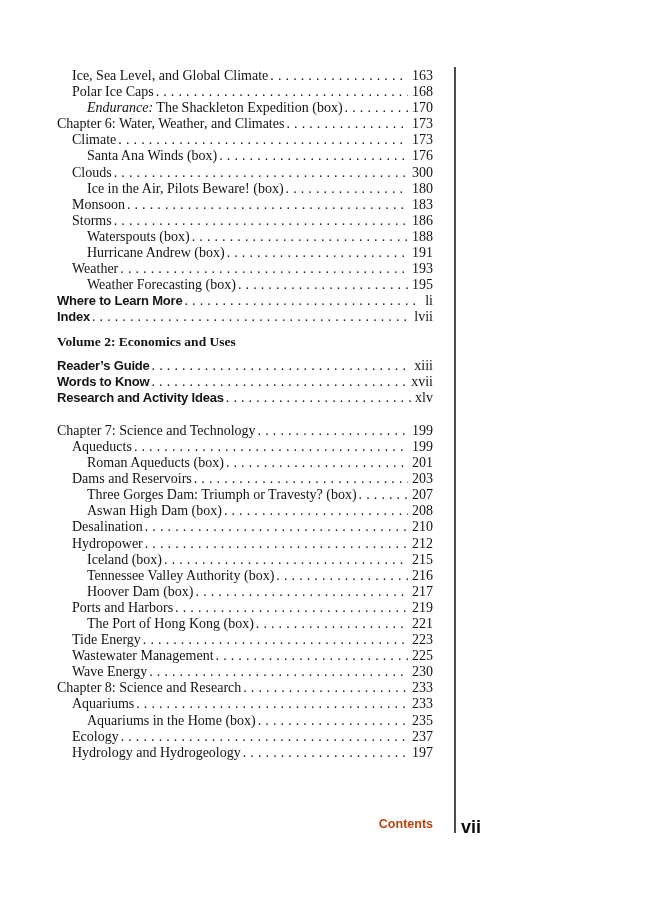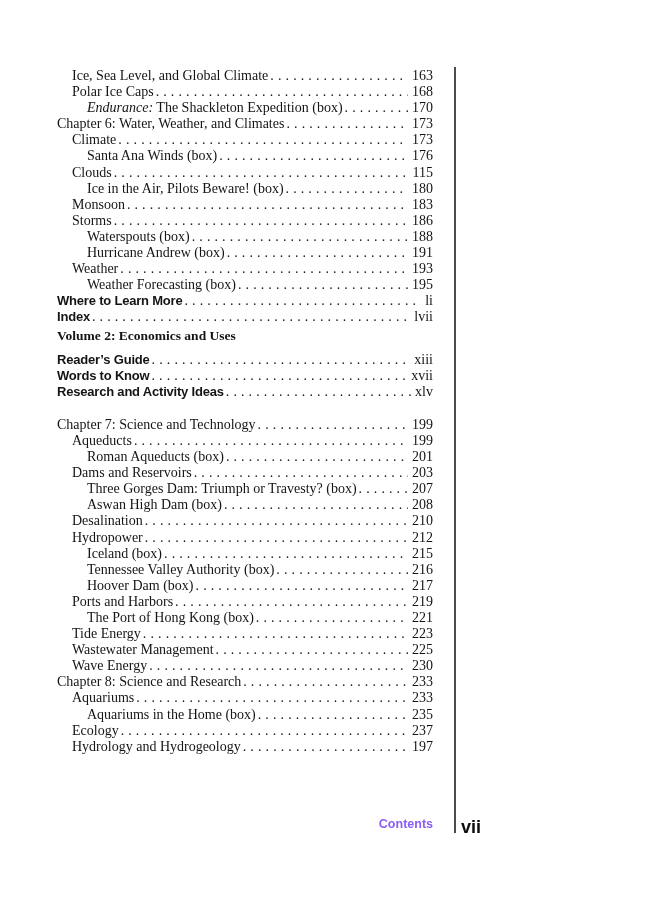--- a/index.html
+++ b/index.html
@@ -13,21 +13,21 @@
   }
   .page { position: absolute; inset: 0; }
 
   .toc {
     position: absolute;
     left: 57px; top: 68px;
     width: 376px;
   }
   .group { margin: 0; }
   .toc > .group:nth-child(2) { }
-  .toc > .group:nth-child(3) { margin-top: 2px; }
+  .toc > .group:nth-child(3) { margin-top: 8px; }
   .toc > .group:nth-child(4) { margin-top: 8px; }
   .toc > .group:nth-child(5) { margin-top: 17px; }
 
   .toc-row {
     display: flex;
     align-items: baseline;
     height: 16.1px;
     line-height: 16.1px;
     font-size: 14px;
     white-space: nowrap;
@@ -73,21 +73,21 @@
   }
 
   .footer-label {
     position: absolute;
     left: 57px; top: 817px;
     width: 376px;
     text-align: right;
     font-family: "Liberation Sans", sans-serif;
     font-weight: bold;
     font-size: 12.5px;
-    color: #8b5cf6;
+    color: #c2410c;
   }
   .footer-page {
     position: absolute;
     left: 461px; top: 817px;
     font-family: "Liberation Sans", sans-serif;
     font-weight: bold;
     font-size: 18px;
     color: #0d0d0d;
   }
 </style>
@@ -123,21 +123,21 @@
     <span class="pagenum">173</span>
   </div>
         <div class="toc-row indent-2">
     <span class="title">Santa Ana Winds (box)</span>
     <span class="leader"></span>
     <span class="pagenum">176</span>
   </div>
         <div class="toc-row indent-1">
     <span class="title">Clouds</span>
     <span class="leader"></span>
-    <span class="pagenum">115</span>
+    <span class="pagenum">300</span>
   </div>
         <div class="toc-row indent-2">
     <span class="title">Ice in the Air, Pilots Beware! (box)</span>
     <span class="leader"></span>
     <span class="pagenum">180</span>
   </div>
         <div class="toc-row indent-1">
     <span class="title">Monsoon</span>
     <span class="leader"></span>
     <span class="pagenum">183</span>

